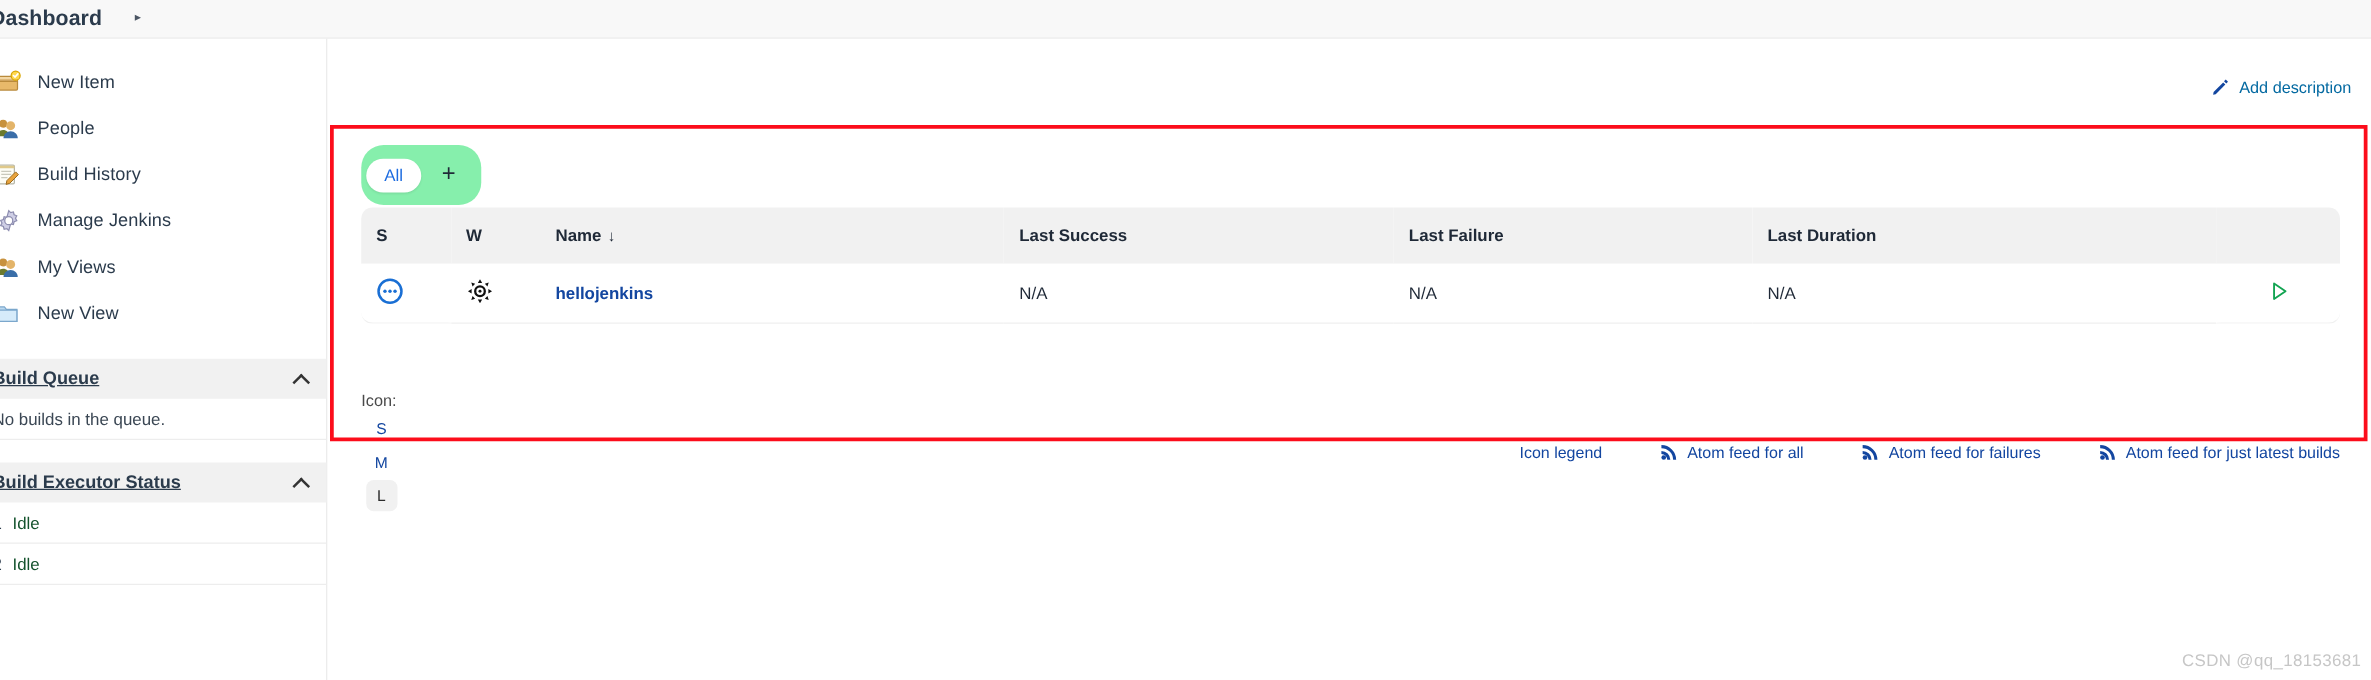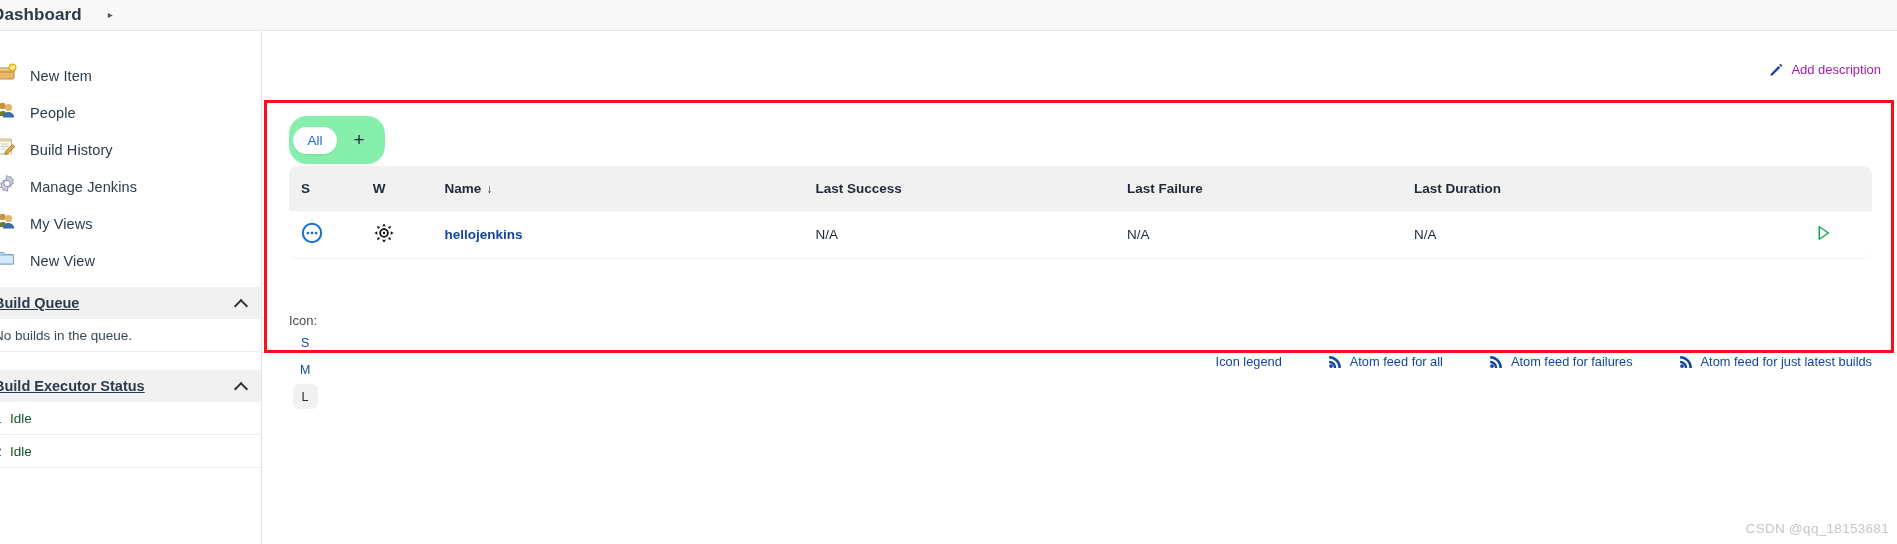--- a/index.html
+++ b/index.html
@@ -29,21 +29,21 @@
 
   
   .sidebar {
     position: absolute; top: 31px; left: 0;
     width: 262px; height: 513px;
     background: #ffffff;
     border-right: 1px solid #e6e6e6;
   }
   .nav-list { padding-top: 16px; }
   .nav-item {
-    display: flex; align-items: flex-end;
+    display: flex; align-items: center;
     height: 37px; padding-left: 0px;
     cursor: pointer;
   }
   .nav-icon {
     width: 22px; height: 22px; margin-left: -4px; margin-right: 12px;
     flex: 0 0 22px; position: relative;
   }
   .nav-label {
     font-size: 14.5px; color: #2b3b4c; letter-spacing: .1px;
   }
@@ -81,21 +81,21 @@
 
   
   .main {
     position: absolute; top: 31px; left: 262px;
     width: 1635px; height: 513px;
     background: #ffffff;
   }
   .add-desc {
     position: absolute; right: 16px; top: 31px;
     display: flex; align-items: flex-end; gap: 7px;
-    color: #a21caf; font-size: 13px; cursor: pointer;
+    color: #0369a1; font-size: 13px; cursor: pointer;
   }
   .pencil-icon { width: 15px; height: 15px; display: block; }
 
   
   .annotation-box {
     position: absolute; left: 2px; top: 69px;
     width: 1630px; height: 253px;
     border: 3px solid #fc0d1b;
     pointer-events: none;
   }

